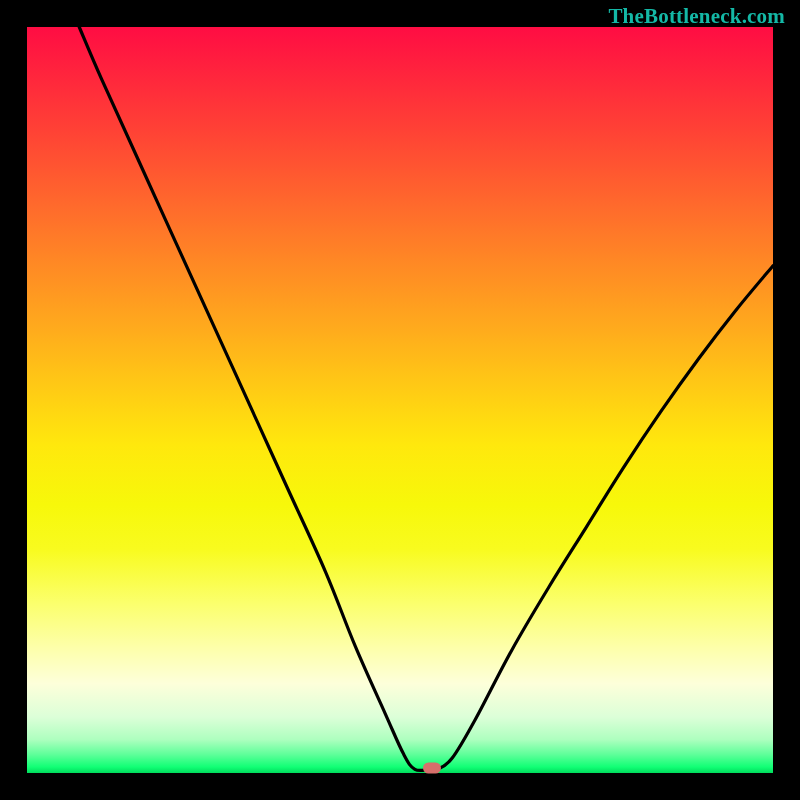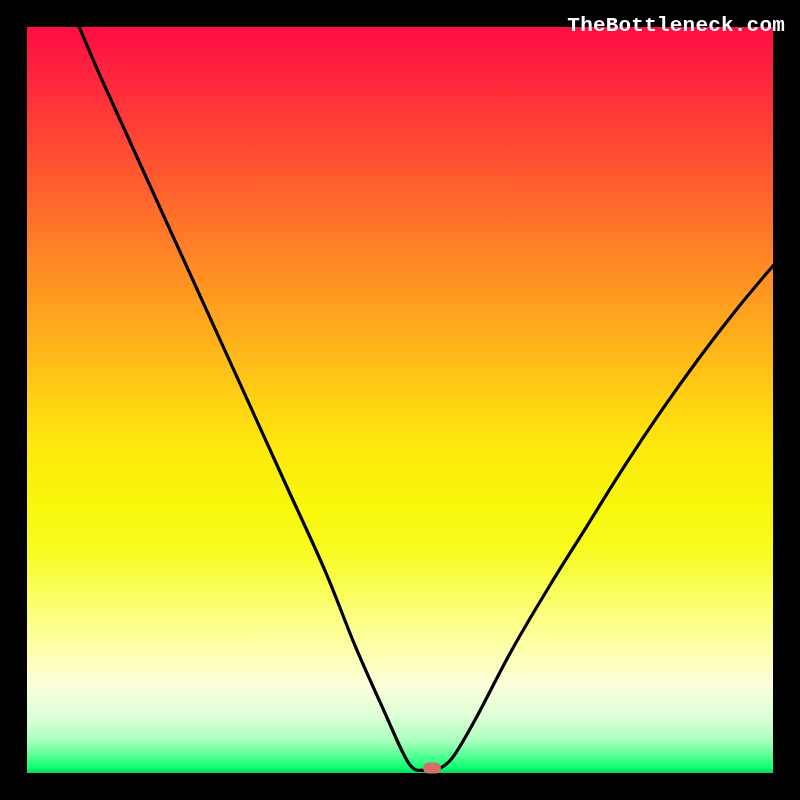--- a/index.html
+++ b/index.html
@@ -34,26 +34,25 @@
       #aeffbf 95.5%,
       #5fff9a 97.5%,
       #11ff75 99.2%,
       #00dc5c 100%
     );
   }
   .watermark {
     position: absolute;
     top: 4px;
     right: 15px;
-    font-family: Liberation Mono, monospace;
+    font-family: Liberation Serif, serif;
     font-size: 21px;
     font-weight: bold;
-    color: #ffffff;
+    color: #14b8a6;
     letter-spacing: 0.2px;
-    margin-top: 10px;
   }
   .curve-svg {
     position: absolute;
     left: 0;
     top: 0;
     width: 800px;
     height: 800px;
     pointer-events: none;
   }
   .marker {

